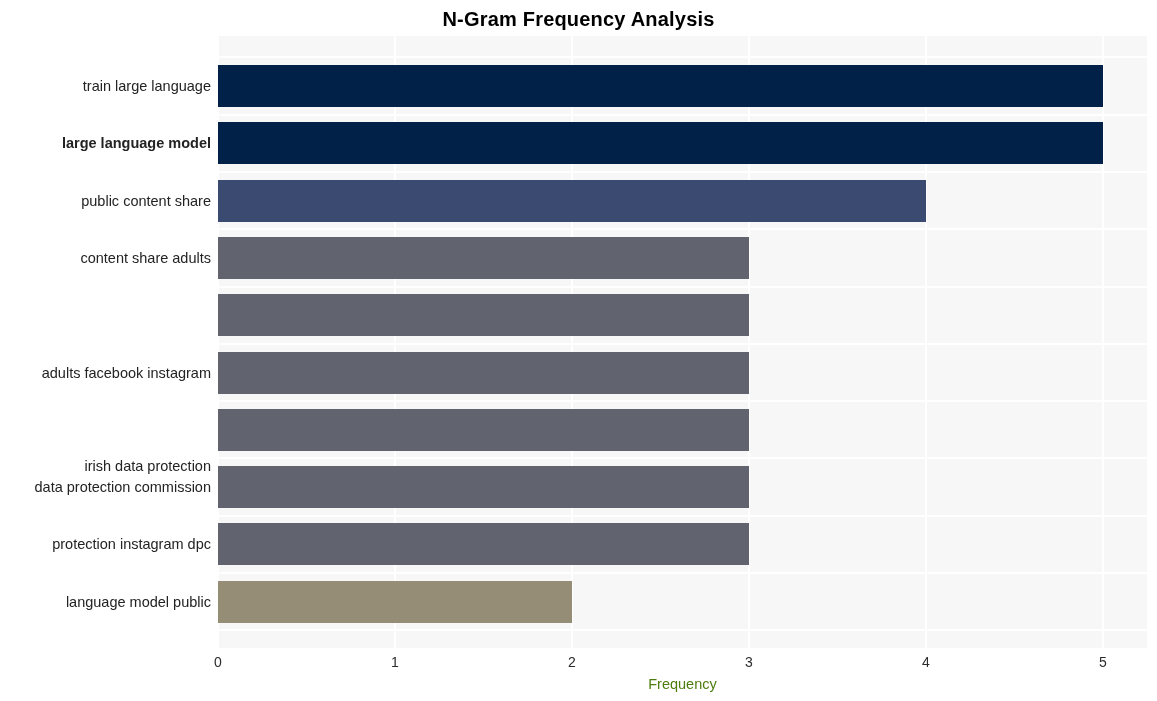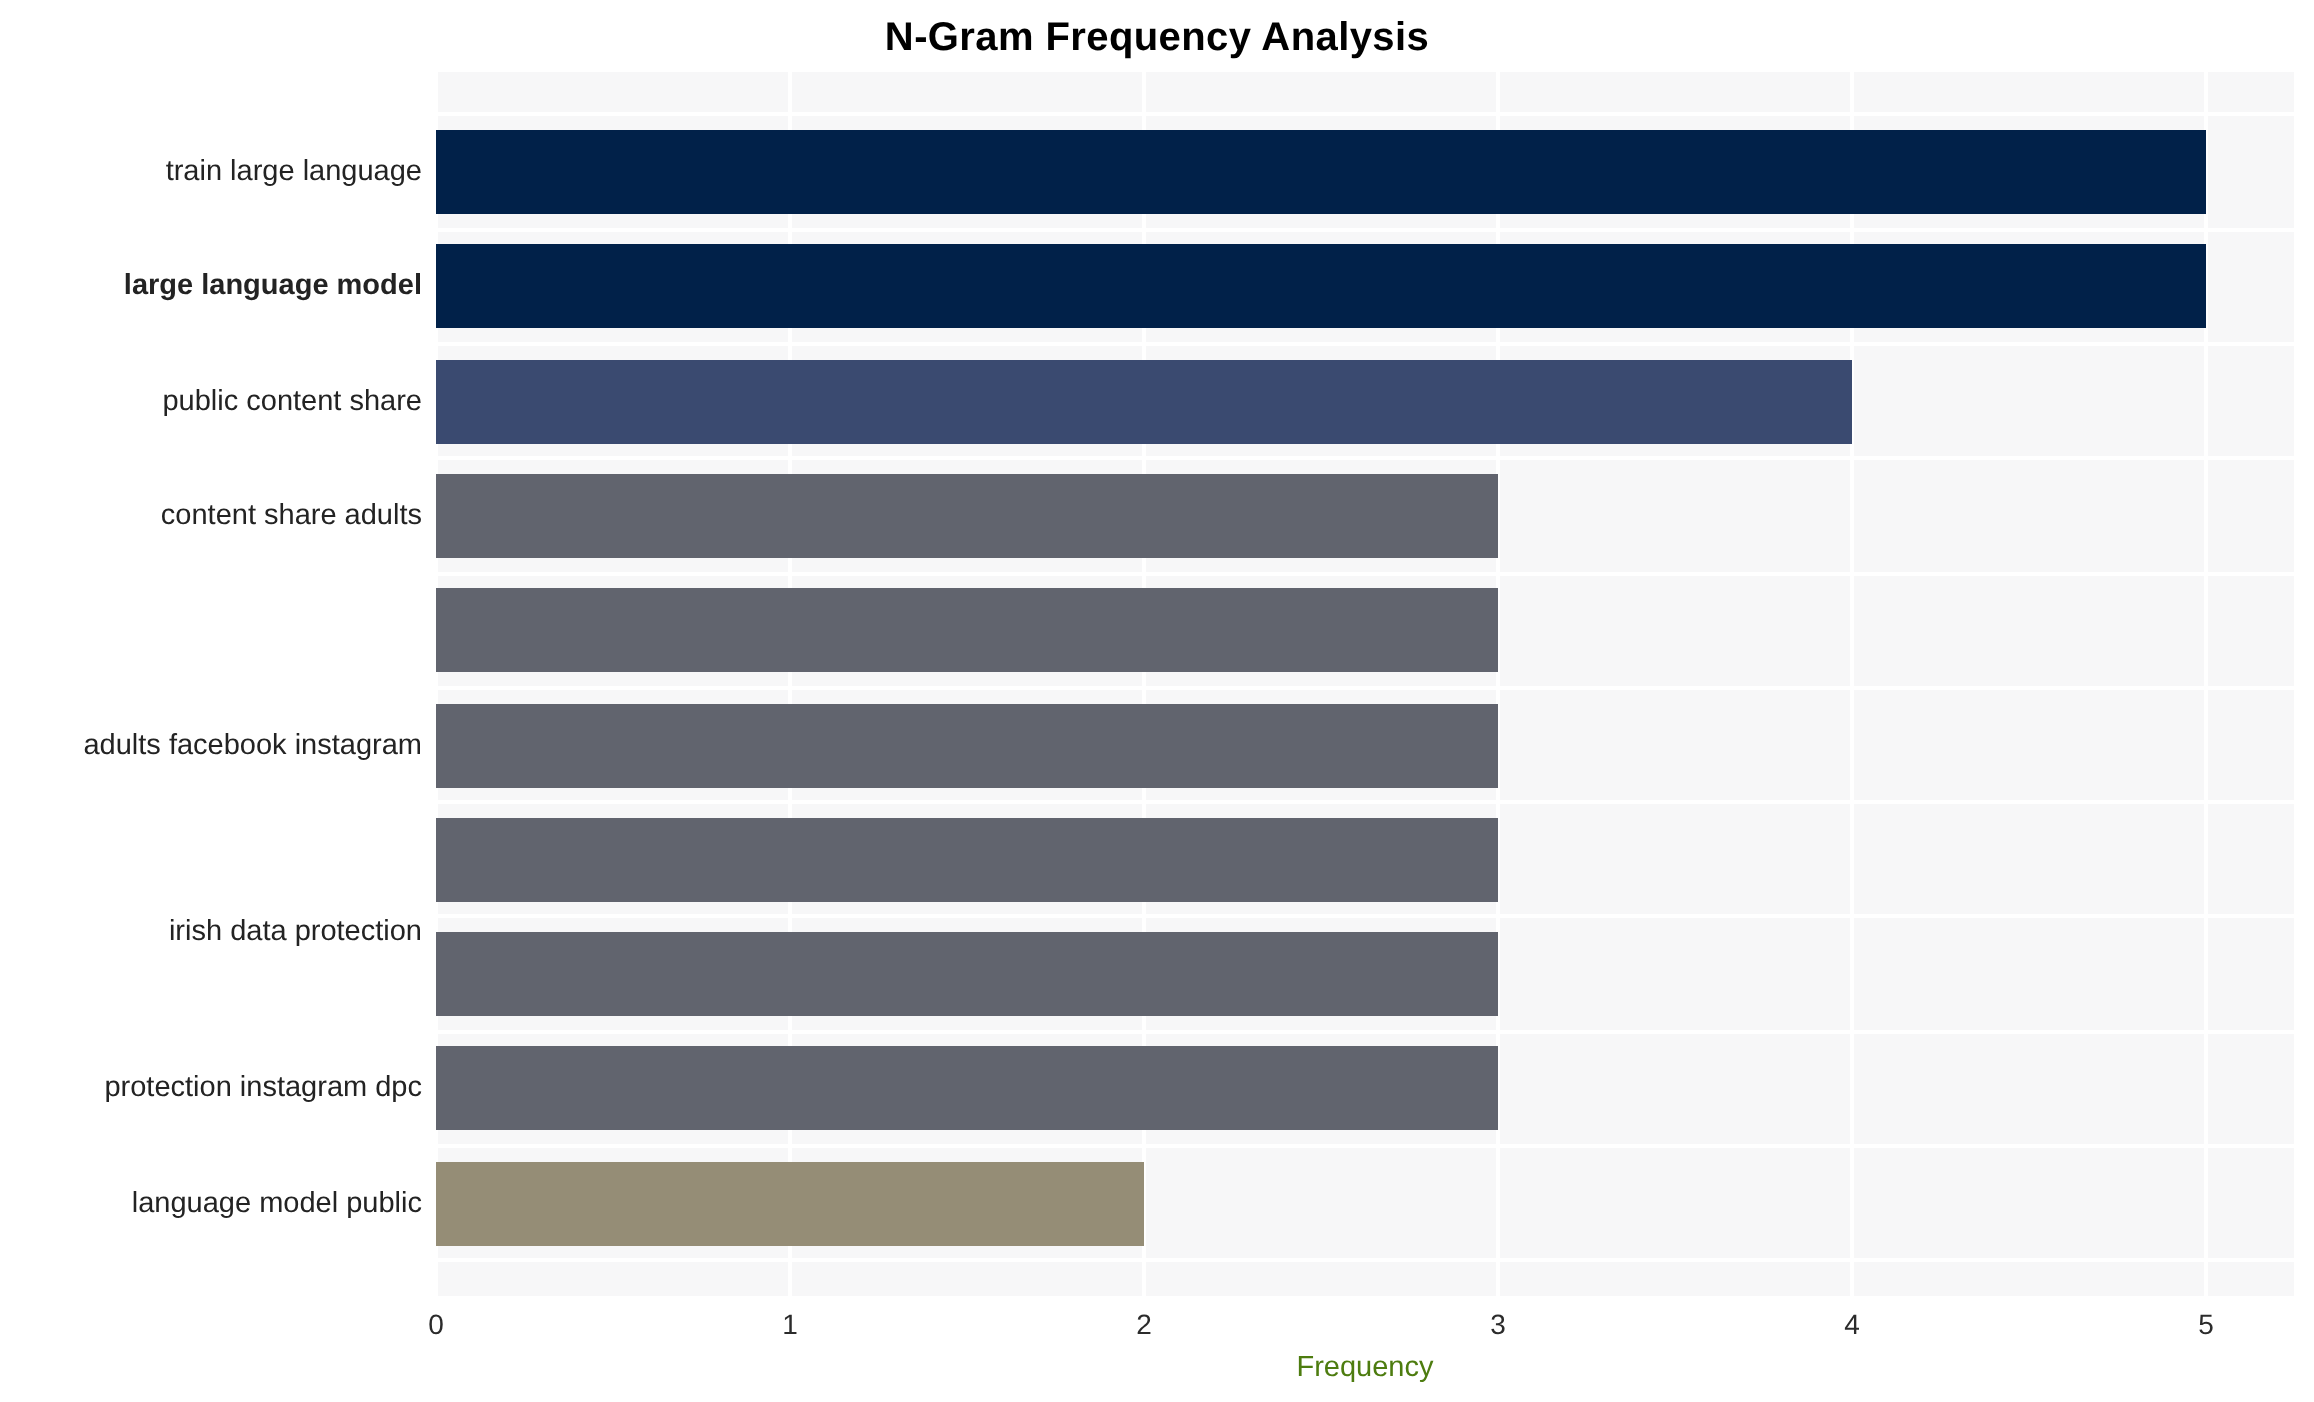--- a/index.html
+++ b/index.html
@@ -155,20 +155,21 @@
       </div>
   </div>
 
   <div id="ytick-layer">
       <div class="ytick" style="top: 41px;">train large language</div>
       <div class="ytick" style="top: 98.3px; font-weight: bold;">large language model</div>
       <div class="ytick" style="top: 155.6px;">public content share</div>
       <div class="ytick" style="top: 212.9px;">content share adults</div>
       <div class="ytick" style="top: 327.5px;">adults facebook instagram</div>
       <div class="ytick" style="top: 384.8px; margin-top: 36px;">irish data protection</div>
+      <div class="ytick" style="top: 442.1px;">data protection commission</div>
       <div class="ytick" style="top: 499.4px;">protection instagram dpc</div>
       <div class="ytick" style="top: 556.7px;">language model public</div>
     </div>
 
   <div id="xtick-layer">
       <div class="xtick" style="left: 0px;">0</div>
       <div class="xtick" style="left: 177px;">1</div>
       <div class="xtick" style="left: 354px;">2</div>
       <div class="xtick" style="left: 531px;">3</div>
       <div class="xtick" style="left: 708px;">4</div>

